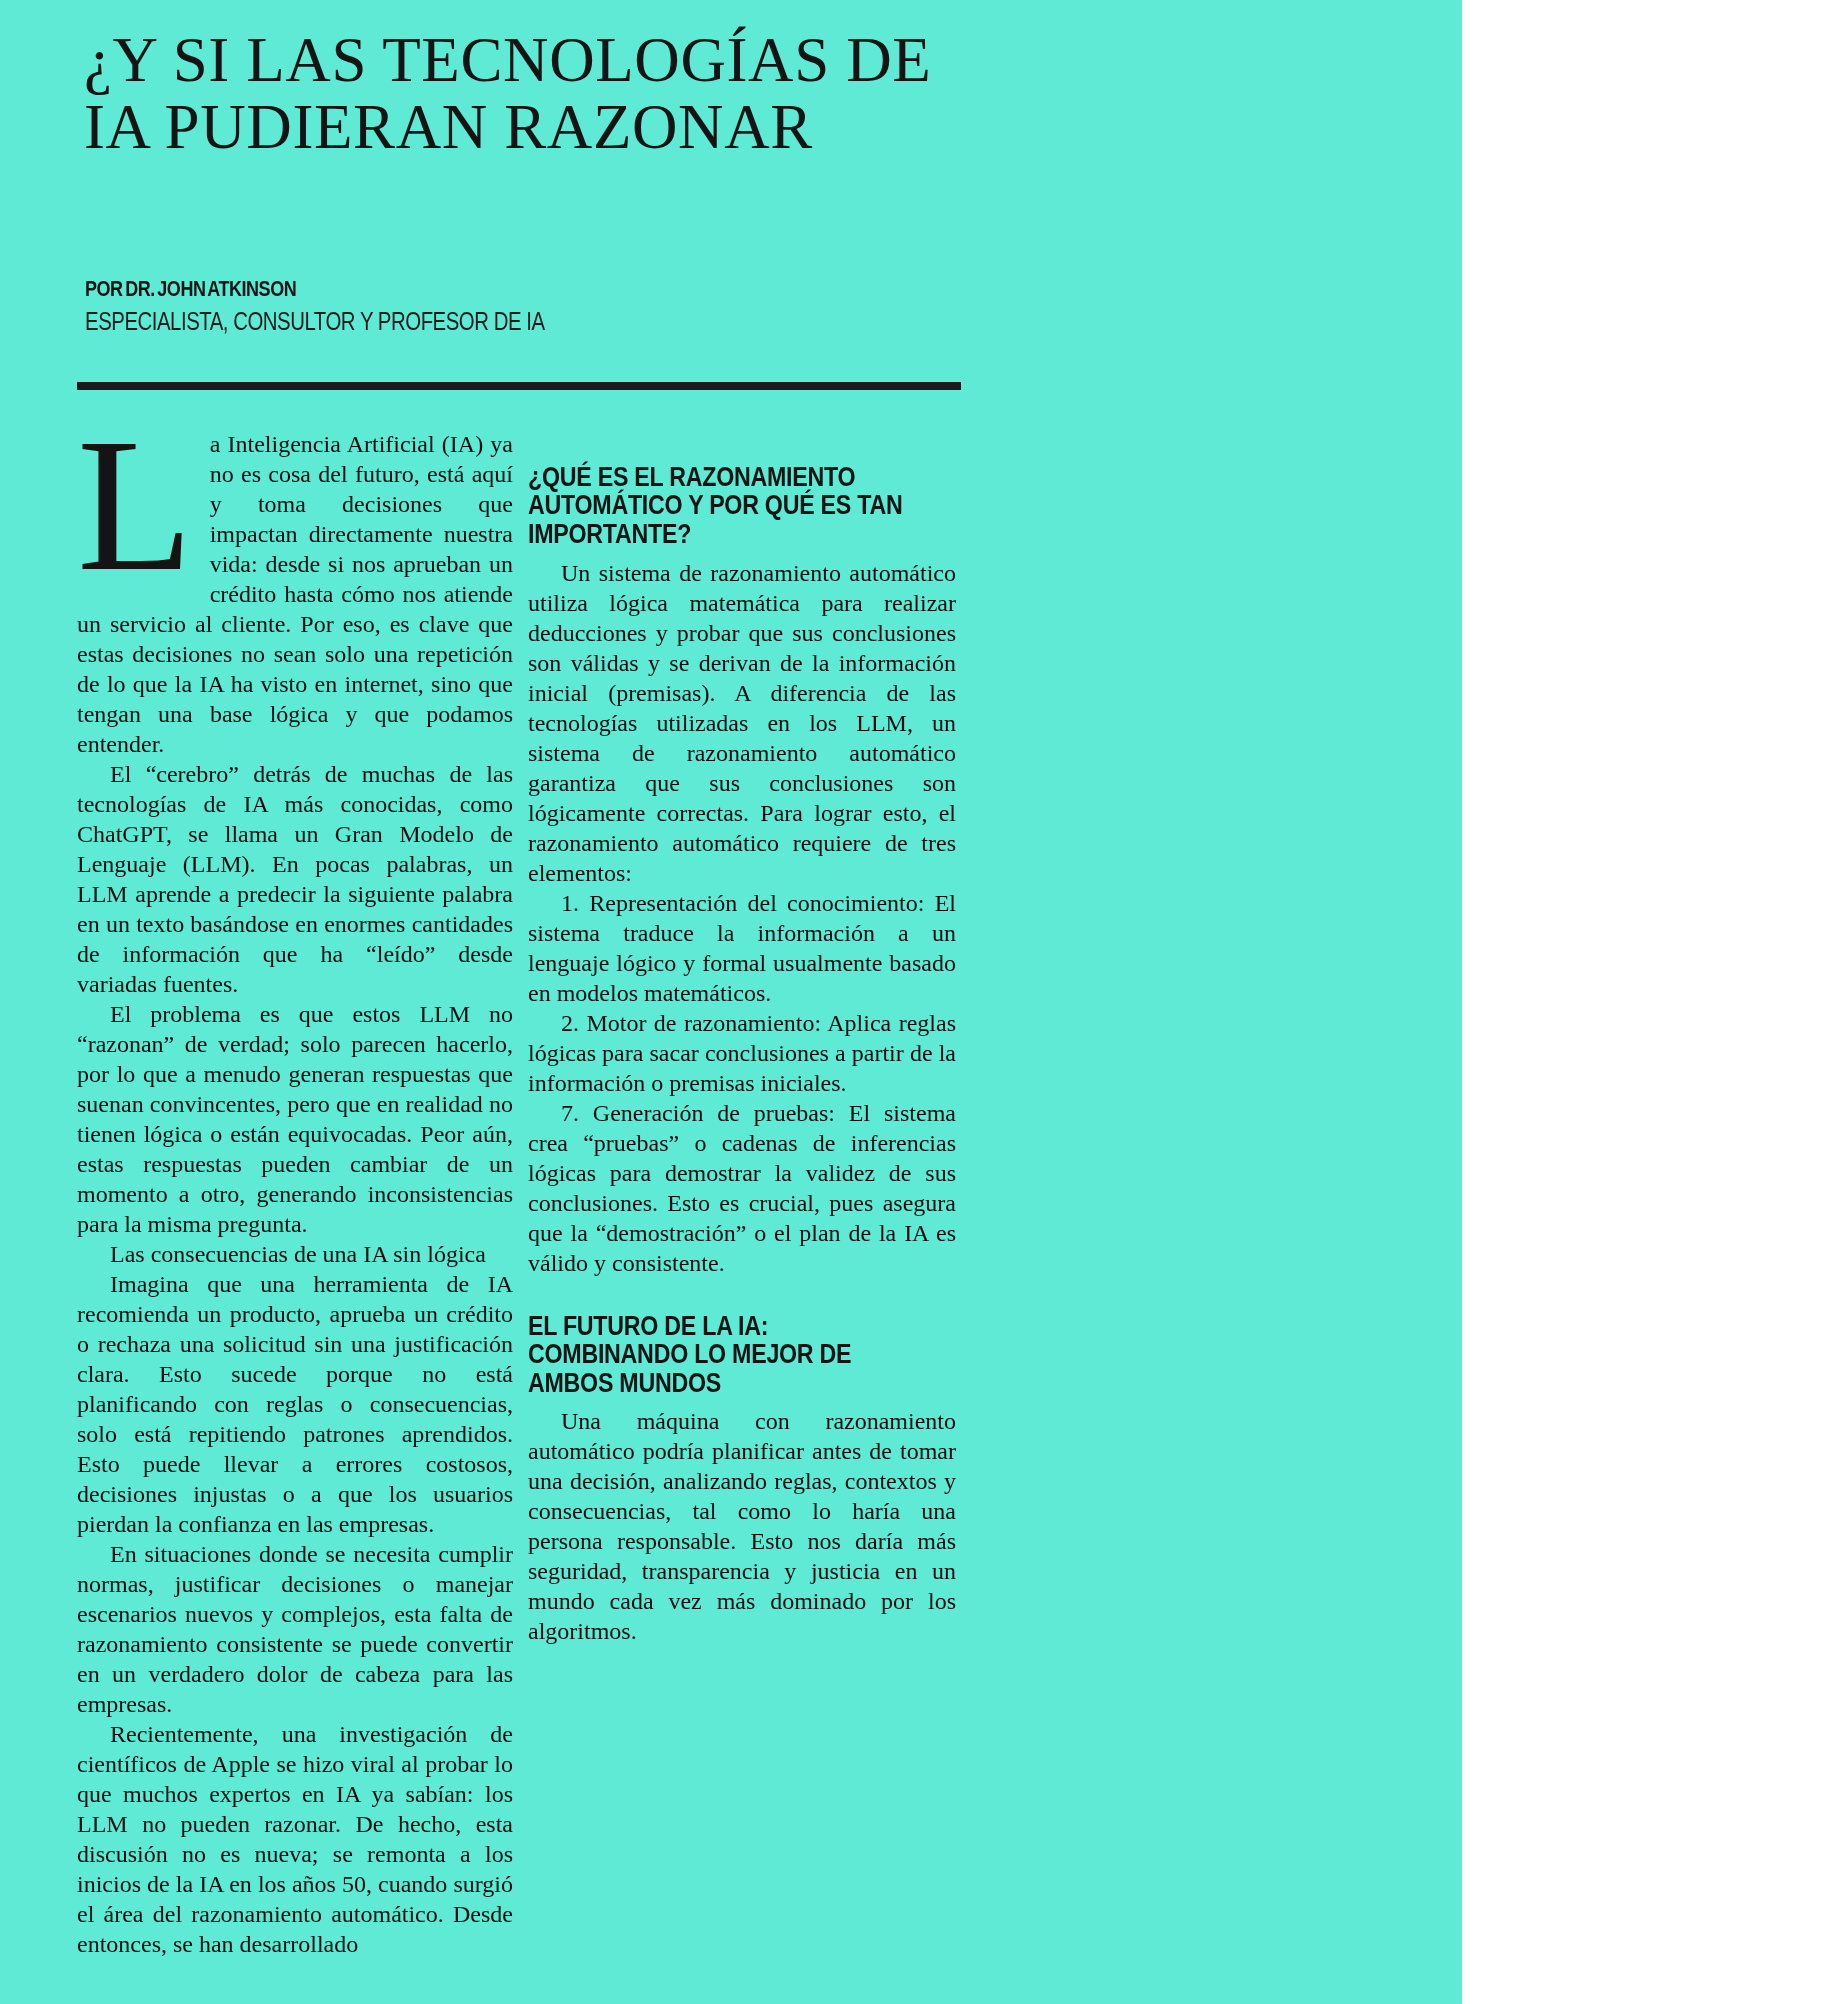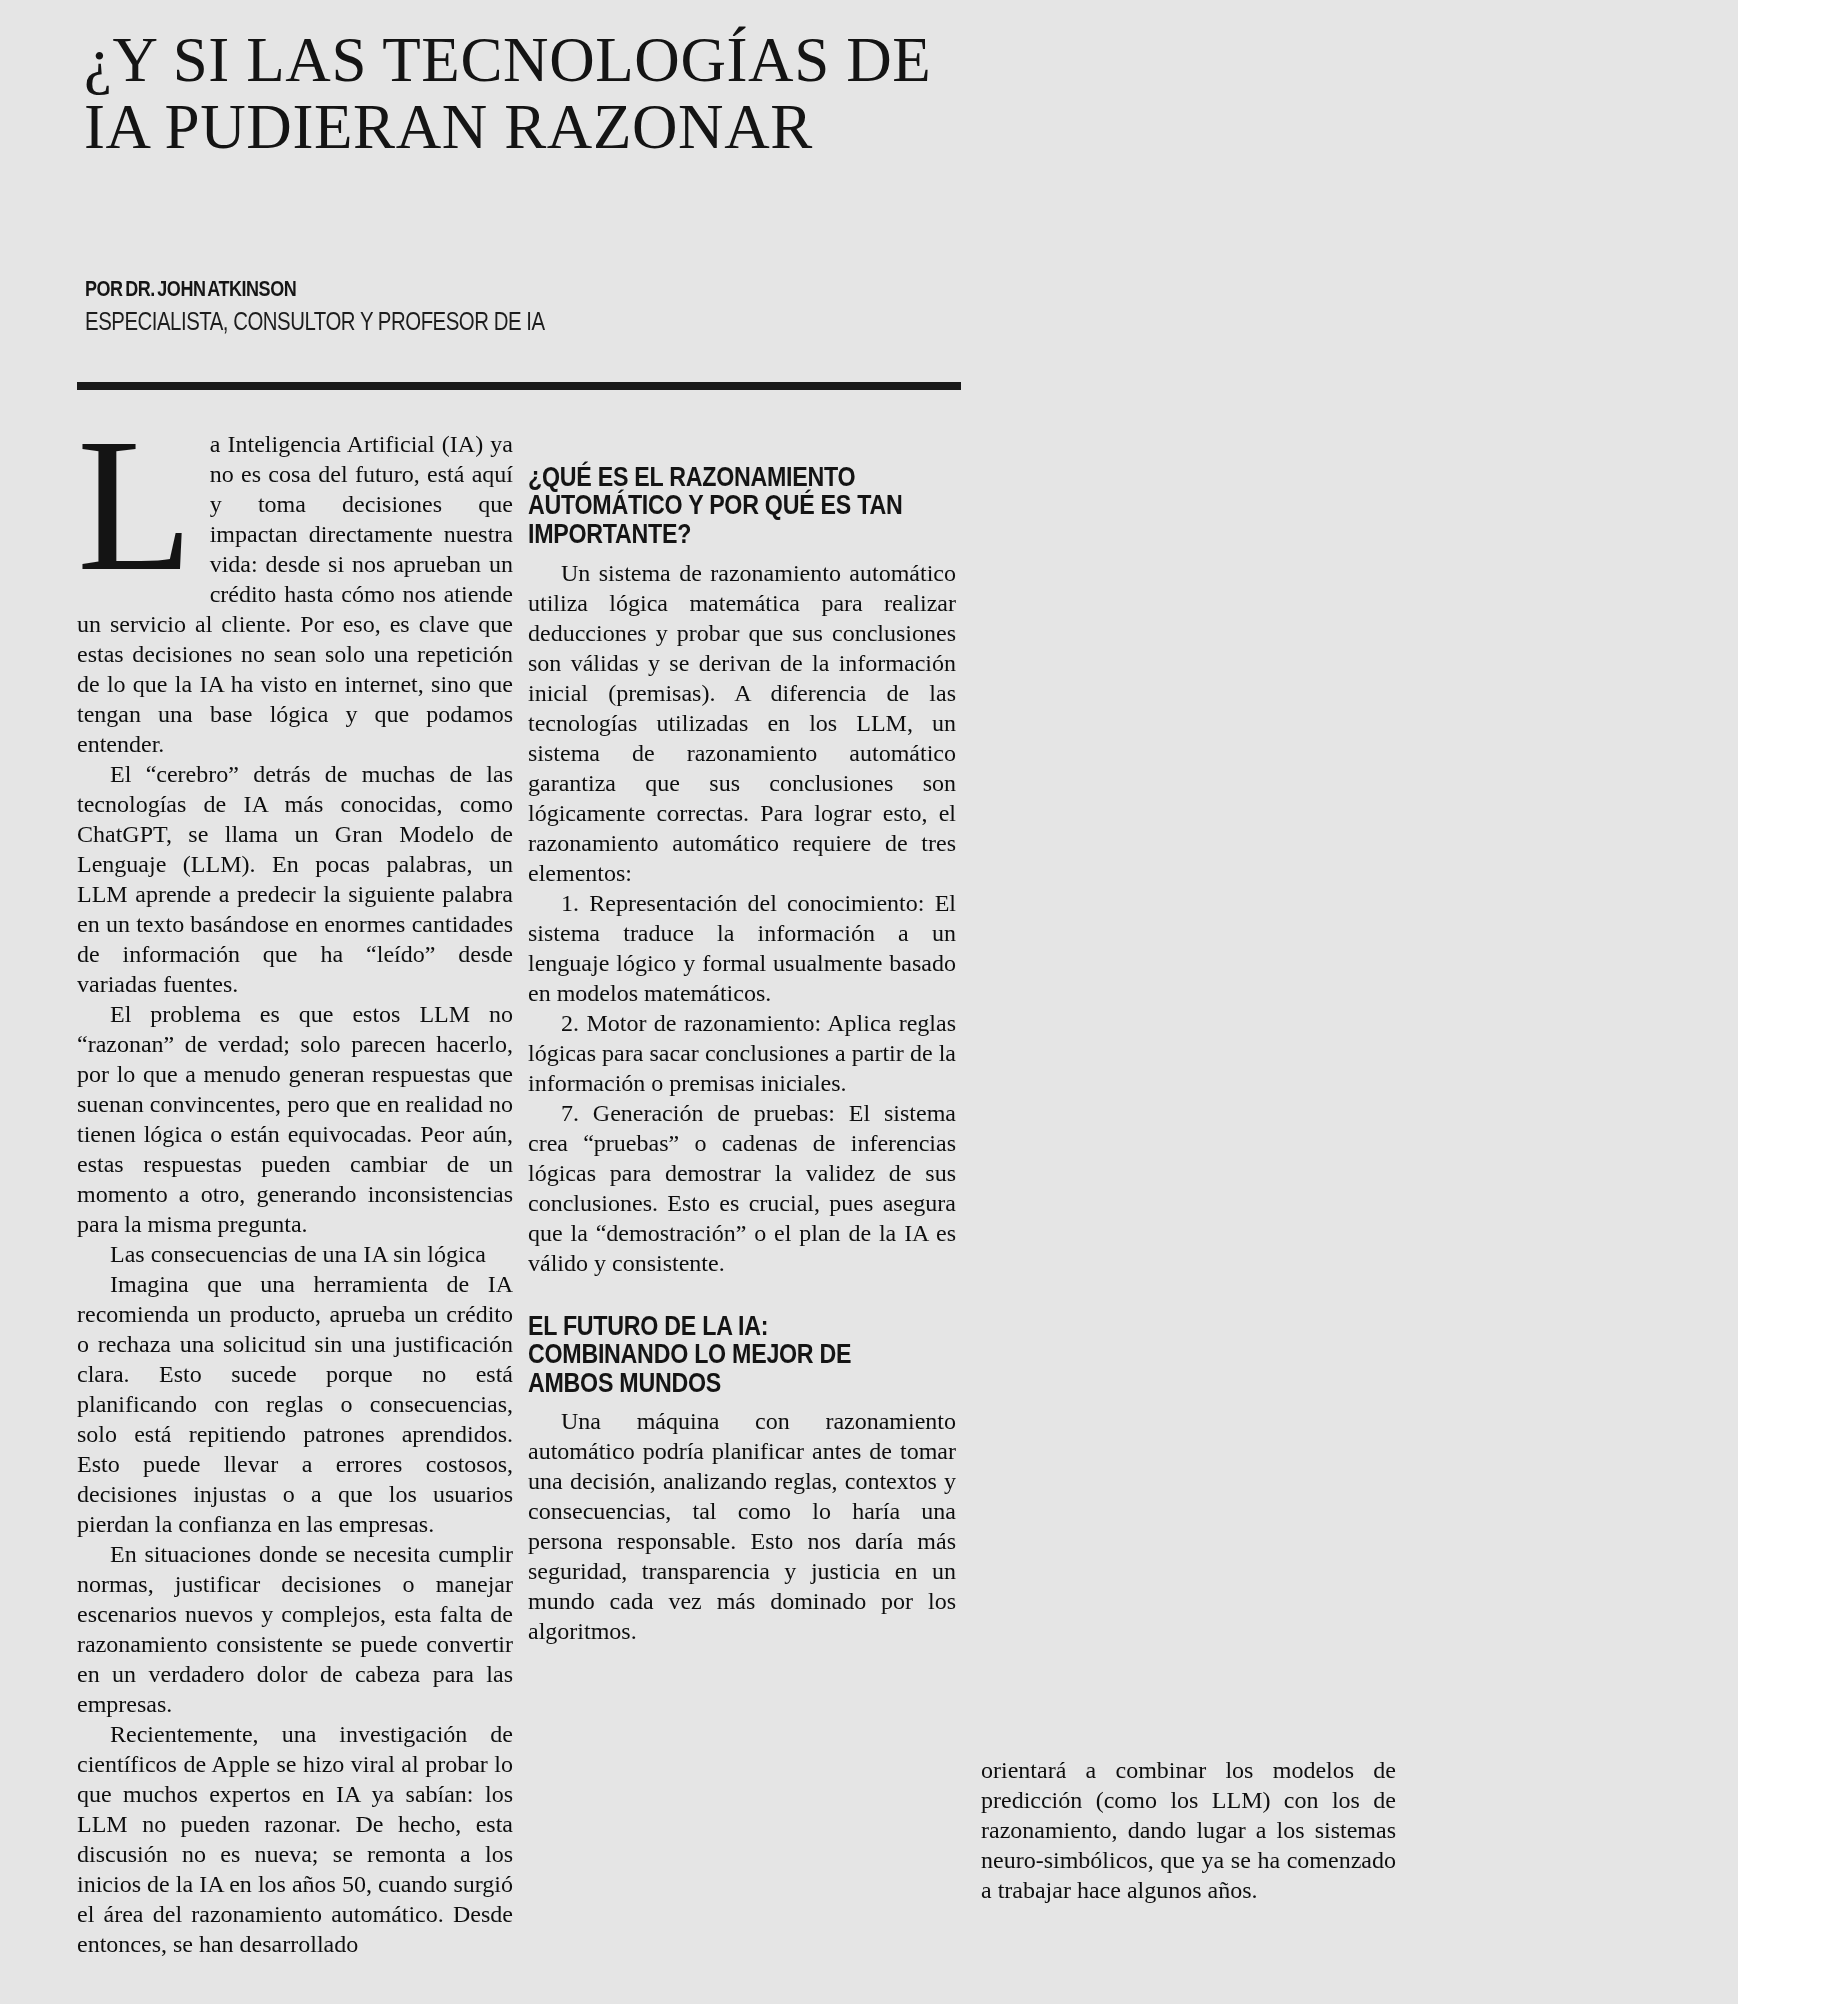--- a/index.html
+++ b/index.html
@@ -1,19 +1,19 @@
 <!DOCTYPE html>
 <html style="font-size:9.5px"><head>
 <meta charset="utf-8">
 <style>
   html,body{margin:0;padding:0;background:#ffffff;}
   .page{
     position:relative;
-    width:1738px;height:2005px;
-    background:#e5e5e5;
+    width:1462px;height:2005px;
+    background:#5eead4;
     color:#0e0e0e;
     font-family:"Liberation Serif", serif;
     overflow:hidden;
   }
   
   .title{
     position:absolute;left:84px;top:27px;margin:0;
     font-family:"Liberation Serif", serif;
     font-weight:400;
     font-size:63px;
@@ -119,18 +119,17 @@
     <p class="indent item">7. Generación de pruebas: El sistema crea “pruebas” o cadenas de inferencias lógicas para demostrar la validez de sus conclusiones. Esto es crucial, pues asegura que la “demostración” o el plan de la IA es válido y consistente.</p>
     <h2 class="subhead">
       <span>EL FUTURO DE LA IA:</span>
       <span>COMBINANDO LO MEJOR DE</span>
       <span>AMBOS MUNDOS</span>
     </h2>
     <p class="indent">Una máquina con razonamiento automático podría planificar antes de tomar una decisión, analizando reglas, contextos y consecuencias, tal como lo haría una persona responsable. Esto nos daría más seguridad, transparencia y justicia en un mundo cada vez más dominado por los algoritmos.</p>
   </section>
 
   <section class="col col3">
-    <p>orientará a combinar los modelos de predicción (como los LLM) con los de razonamiento, dando lugar a los sistemas neuro-simbólicos, que ya se ha comenzado a trabajar hace algunos años.</p>
   </section>
 
 
 </div>
 
 
 </body></html>

